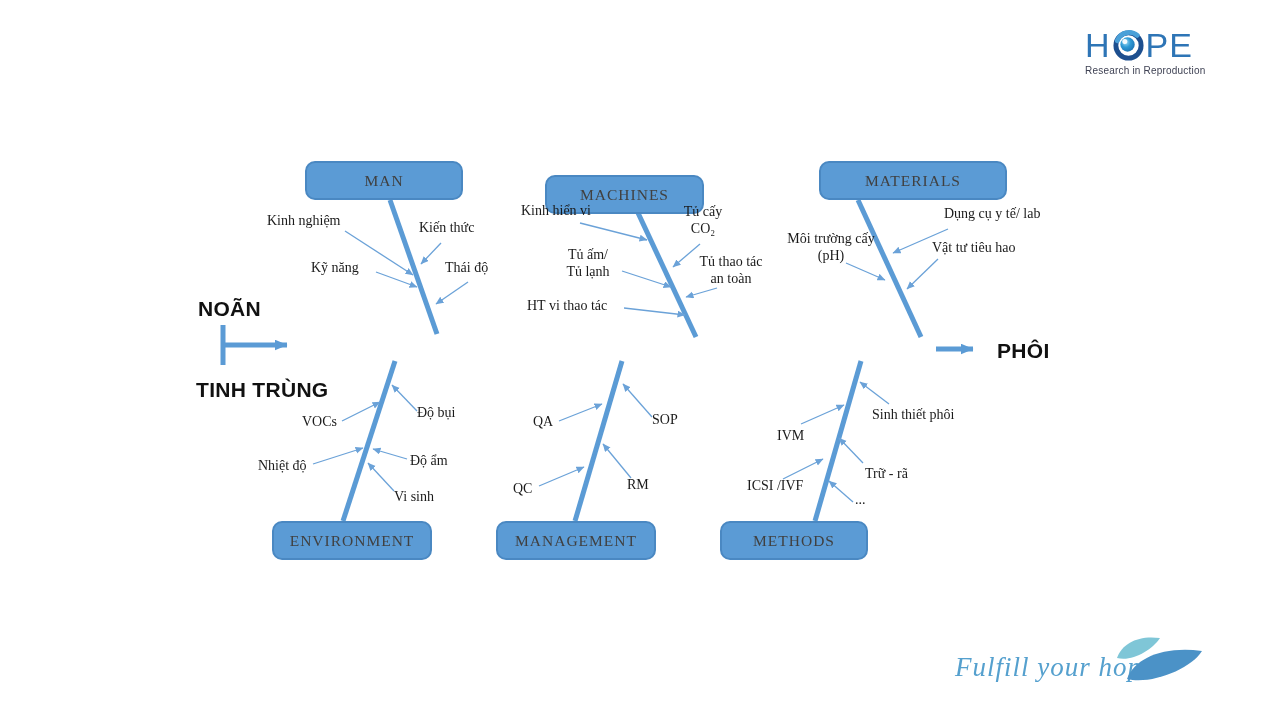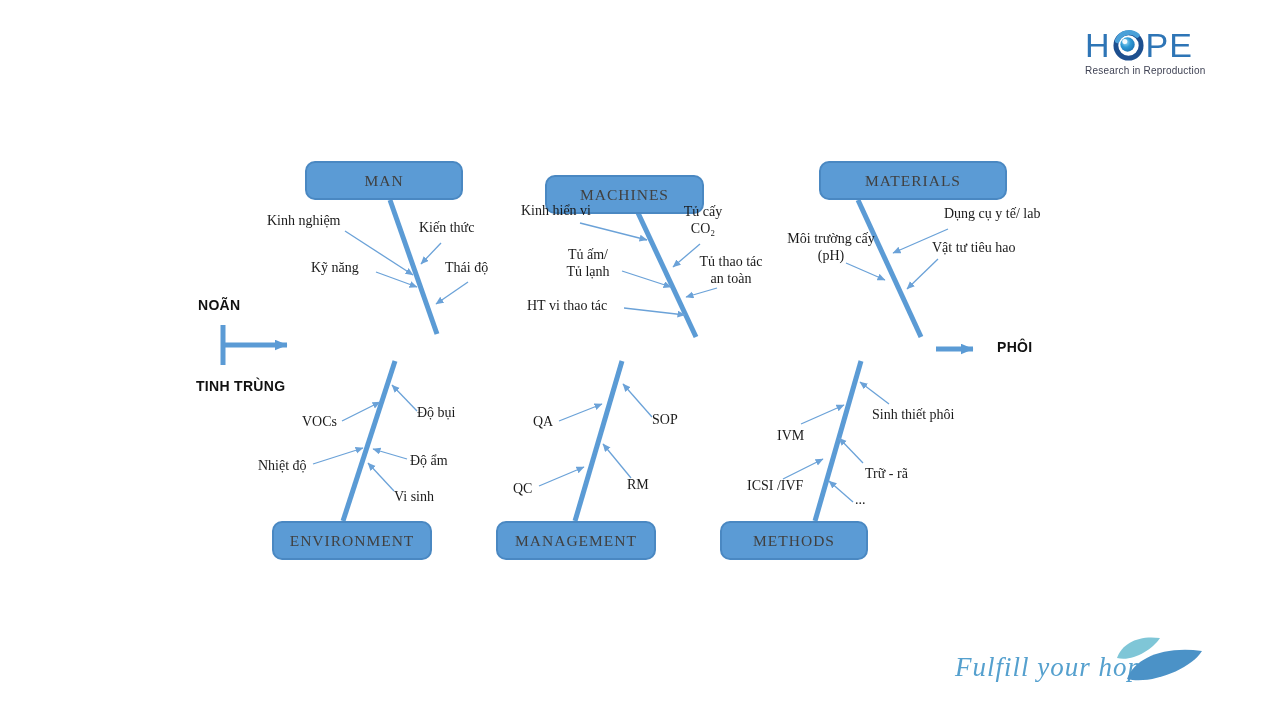--- a/index.html
+++ b/index.html
@@ -9,21 +9,21 @@
 
   .cat-box{position:absolute;height:39px;background:#5b9bd5;border:2px solid #4a88c2;border-radius:10px;
            color:#404040;text-align:center;line-height:36px;font-size:15.5px;letter-spacing:1px;
            box-sizing:border-box;}
   .spine-bar{position:absolute;left:303px;top:335px;width:632px;height:28px;background:#5b9bd5;
              border:1.5px solid #4a88c2;box-sizing:border-box;color:#fff;text-align:center;
              line-height:25px;font-size:18px;letter-spacing:1px;}
   .cause{position:absolute;font-size:14px;color:#1a1a1a;white-space:pre-line;line-height:1.18;}
   .cause.center{text-align:center;}
   .side-label{position:absolute;font-family:"Liberation Sans","DejaVu Sans",sans-serif;
-              font-weight:bold;font-size:14px;color:#111;letter-spacing:0.3px;}
+              font-weight:bold;font-size:21px;color:#111;letter-spacing:0.3px;}
 
   .hope-logo{position:absolute;left:1085px;top:28px;width:130px;
              font-family:"Liberation Sans","DejaVu Sans",sans-serif;}
   .hope-word{display:flex;align-items:center;color:#2e75b6;font-size:34px;font-weight:500;
              letter-spacing:1px;line-height:1;}
   .hope-word .eye{margin:0 1px;}
   .hope-tagline{font-size:10px;color:#3f4254;margin-top:3px;letter-spacing:0.2px;}
 
   .footer-logo{position:absolute;left:955px;top:640px;width:260px;height:60px;}
   .footer-text{position:absolute;left:0;top:12px;font-style:italic;font-size:27px;color:#55a0ce;

